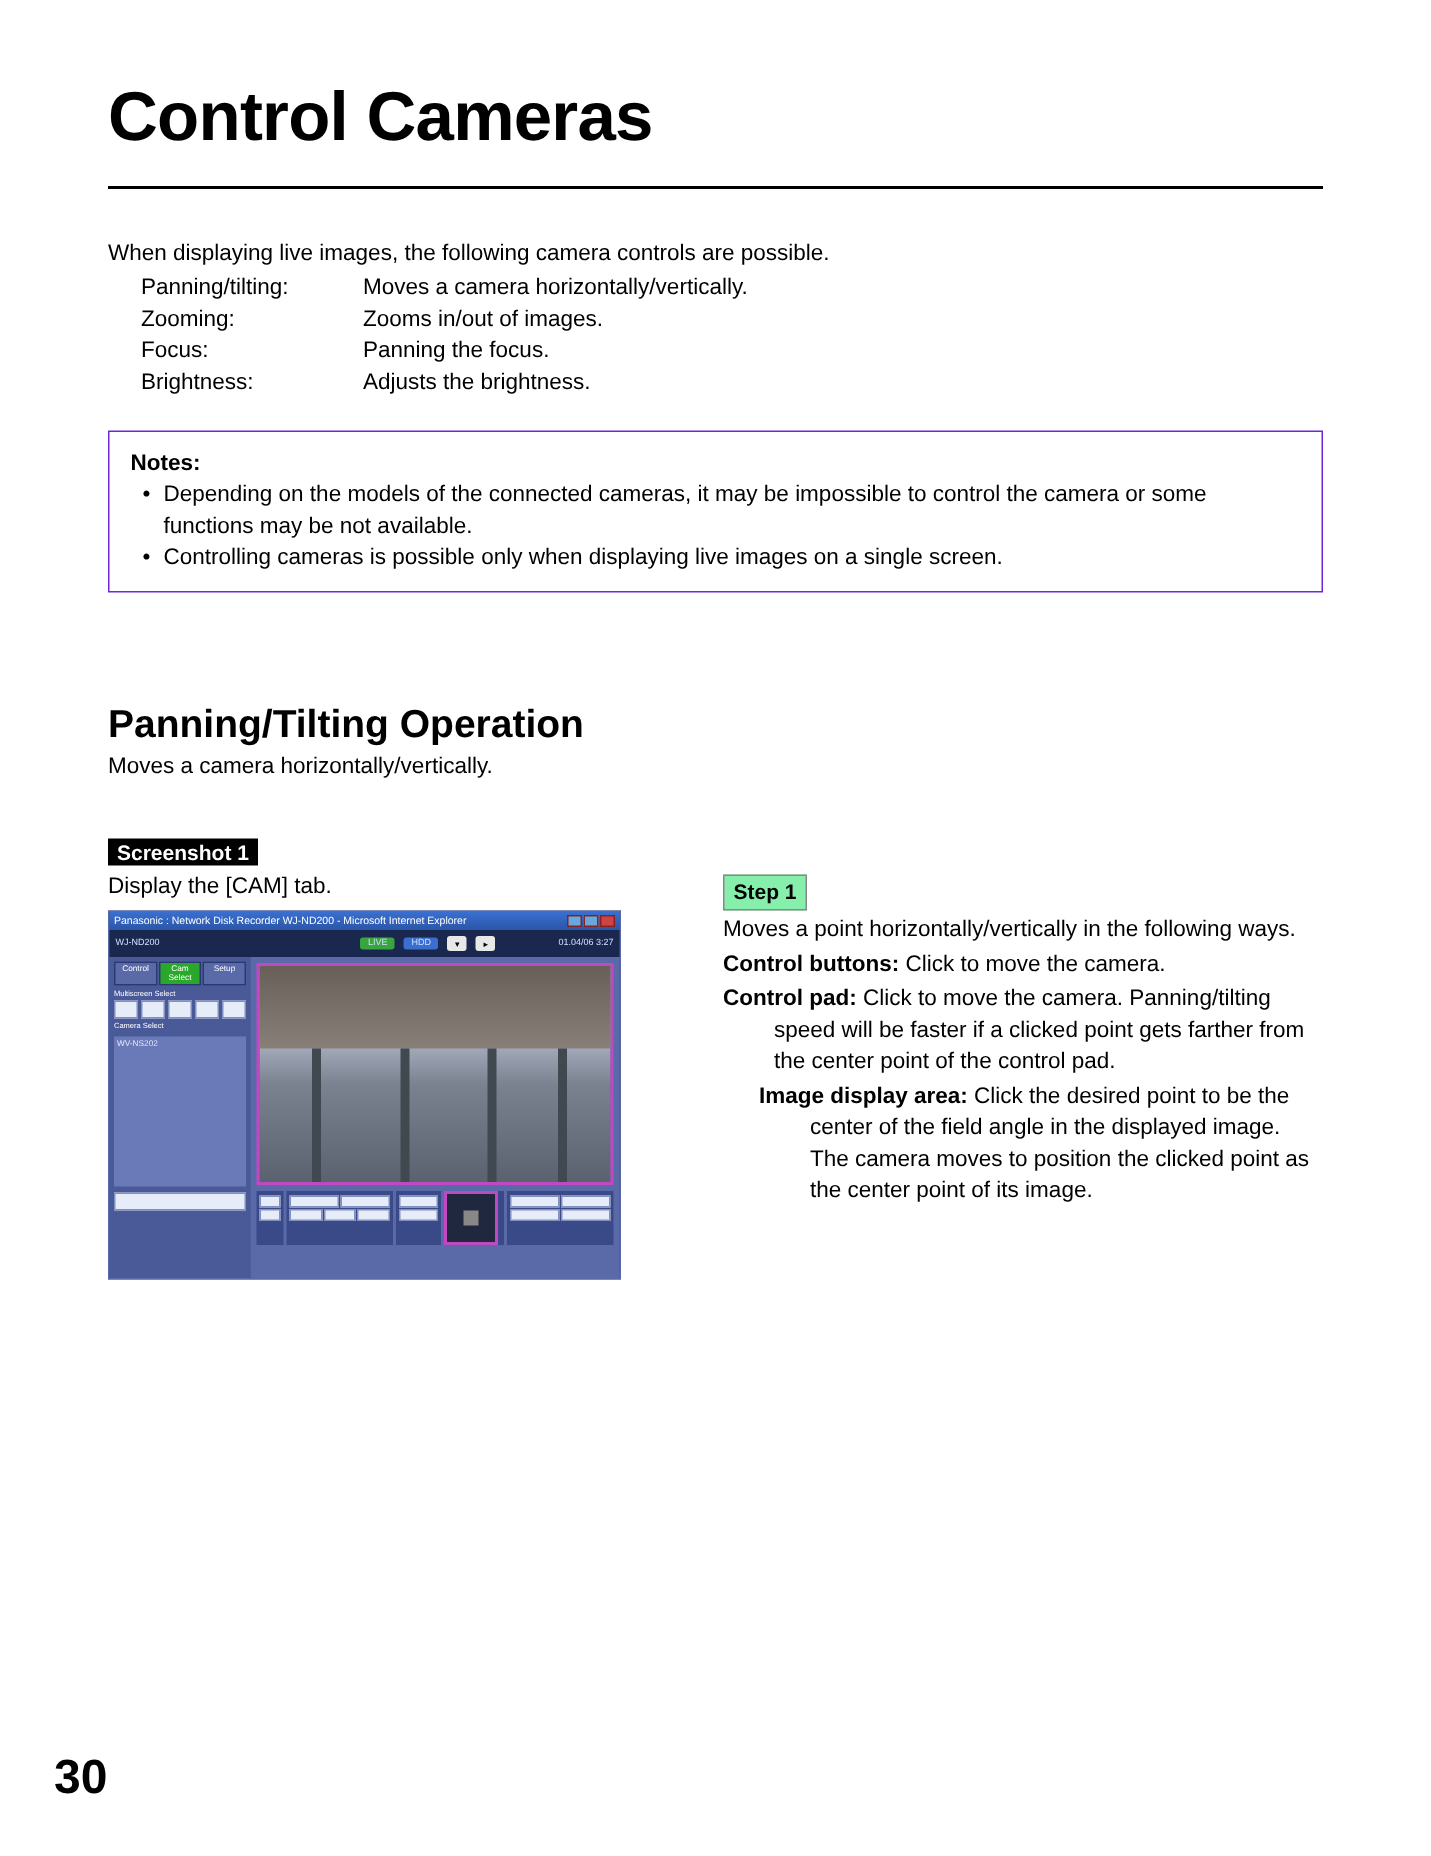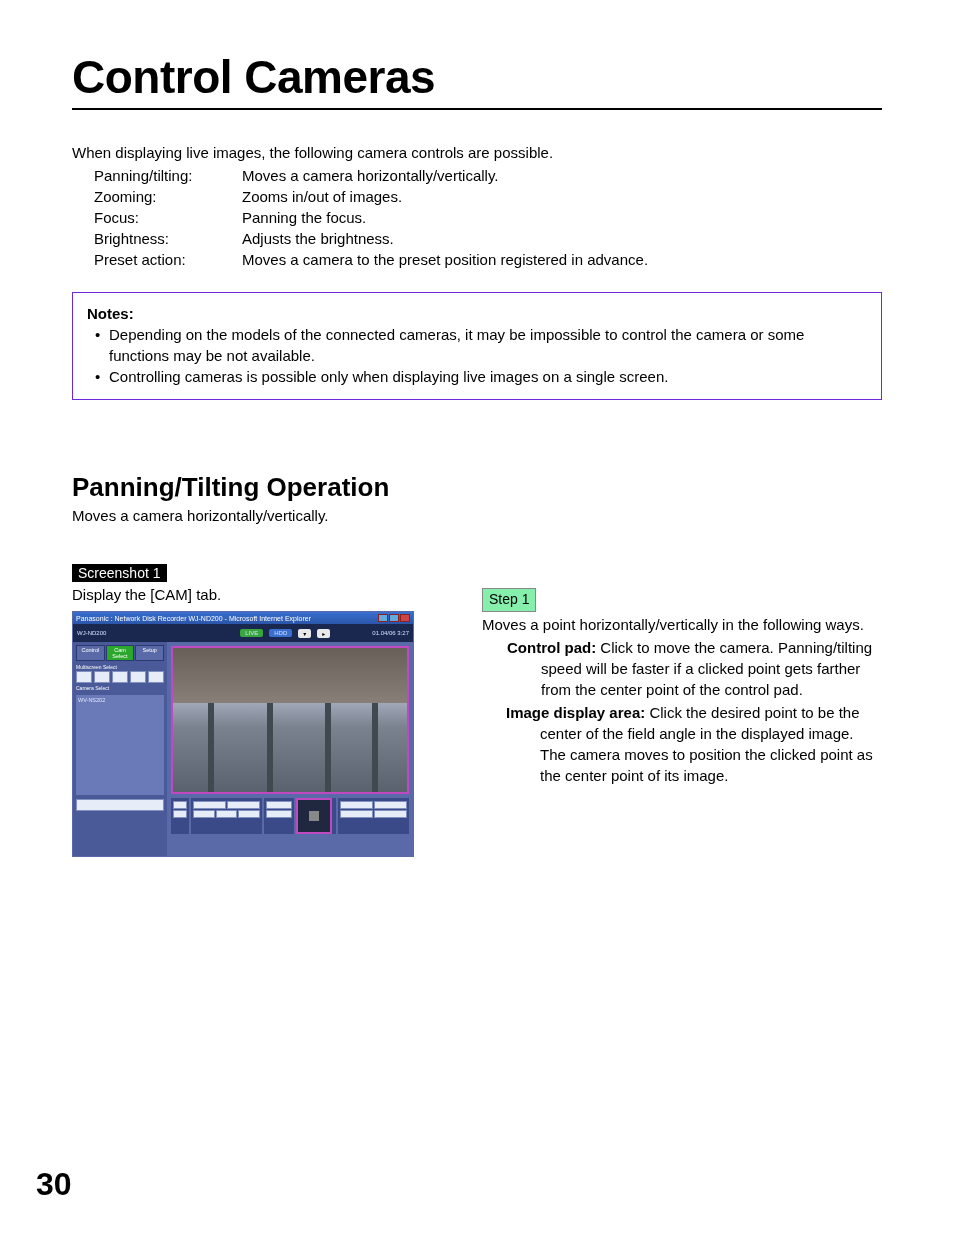--- a/index.html
+++ b/index.html
@@ -11,21 +11,21 @@
     color: #000;
     position: relative;
     padding: 50px 72px 40px 72px;
   }
   .page-title {
     font-family: "Arial Narrow", Arial, sans-serif;
     font-size: 46px;
     font-weight: bold;
     font-stretch: condensed;
     letter-spacing: -0.5px;
-    padding-bottom: 4px;
+    padding-bottom: 20px;
     border-bottom: 2px solid #000;
     margin-bottom: 32px;
   }
   .intro { font-size: 15px; line-height: 1.4; margin-bottom: 2px; }
   .control-list { padding-left: 22px; }
   .control-row { display: flex; font-size: 15px; line-height: 1.4; }
   .control-label { width: 148px; flex: 0 0 148px; }
   .control-desc { flex: 1; }
   .notes-box {
     border: 1px solid #6d28d9;
@@ -40,21 +40,21 @@
   .section-title {
     font-size: 26px;
     font-weight: bold;
     margin-top: 72px;
     margin-bottom: 4px;
   }
   .section-sub { font-size: 15px; margin-bottom: 40px; }
   .badge {
     display: inline-block;
     font-size: 14px;
-    font-weight: normal;
+    font-weight: bold;
     padding: 1px 6px;
   }
   .badge-dark { background: #000; color: #fff; }
   .badge-gray { background: #86efac; color: #000; border: 1px solid #888; }
   .two-col { display: flex; gap: 40px; }
   .col-left { width: 370px; flex: 0 0 370px; }
   .col-right { flex: 1; font-size: 15px; line-height: 1.4; }
   .caption { font-size: 15px; margin: 4px 0 8px 0; }
   .step-text { margin-top: 2px; }
   .def-item { margin-top: 2px; }
@@ -120,24 +120,20 @@
       <span class="control-desc">Zooms in/out of images.</span>
     </div>
   <div class="control-row">
       <span class="control-label">Focus:</span>
       <span class="control-desc">Panning the focus.</span>
     </div>
   <div class="control-row">
       <span class="control-label">Brightness:</span>
       <span class="control-desc">Adjusts the brightness.</span>
     </div>
-  <div class="control-row">
-      <span class="control-label">Preset action:</span>
-      <span class="control-desc">Moves a camera to the preset position registered in advance.</span>
-    </div>
 </div>
 
 <div class="notes-box">
   <div class="notes-title">Notes:</div>
   <div class="note-item">
       <span class="bullet">•</span>
       <span>Depending on the models of the connected cameras, it may be impossible to control the camera or some functions may be not available.</span>
     </div>
   <div class="note-item">
       <span class="bullet">•</span>
@@ -245,18 +241,19 @@
           </div>
         </div>
       </div>
     </div>
   </div>
 
   <div class="col-right">
     <div style="height:24px"></div>
     <span class="badge badge-gray">Step 1</span>
     <div class="step-text">Moves a point horizontally/vertically in the following ways.</div>
-    <div class="def-item" style="text-indent: -34px; padding-left: 34px; margin-left: 25px;"><span class="term">Control pad:</span><span> Click to move the camera. Panning/tilting speed will be faster if a clicked point gets farther from the center point of the control pad.</span></div>
+    <div class="def-item" style="text-indent: -34px; padding-left: 34px;"><span class="term">Control buttons:</span><span> Click to move the camera.</span></div>
+    <div class="def-item" style="text-indent: -34px; padding-left: 34px;"><span class="term">Control pad:</span><span> Click to move the camera. Panning/tilting speed will be faster if a clicked point gets farther from the center point of the control pad.</span></div>
     <div class="def-item" style="text-indent: -34px; padding-left: 34px; margin-left: 24px;"><span class="term">Image display area:</span><span> Click the desired point to be the center of the field angle in the displayed image. The camera moves to position the clicked point as the center point of its image.</span></div>
   </div>
 </div>
 
 <div class="page-num">30</div>
 
 </body></html>

